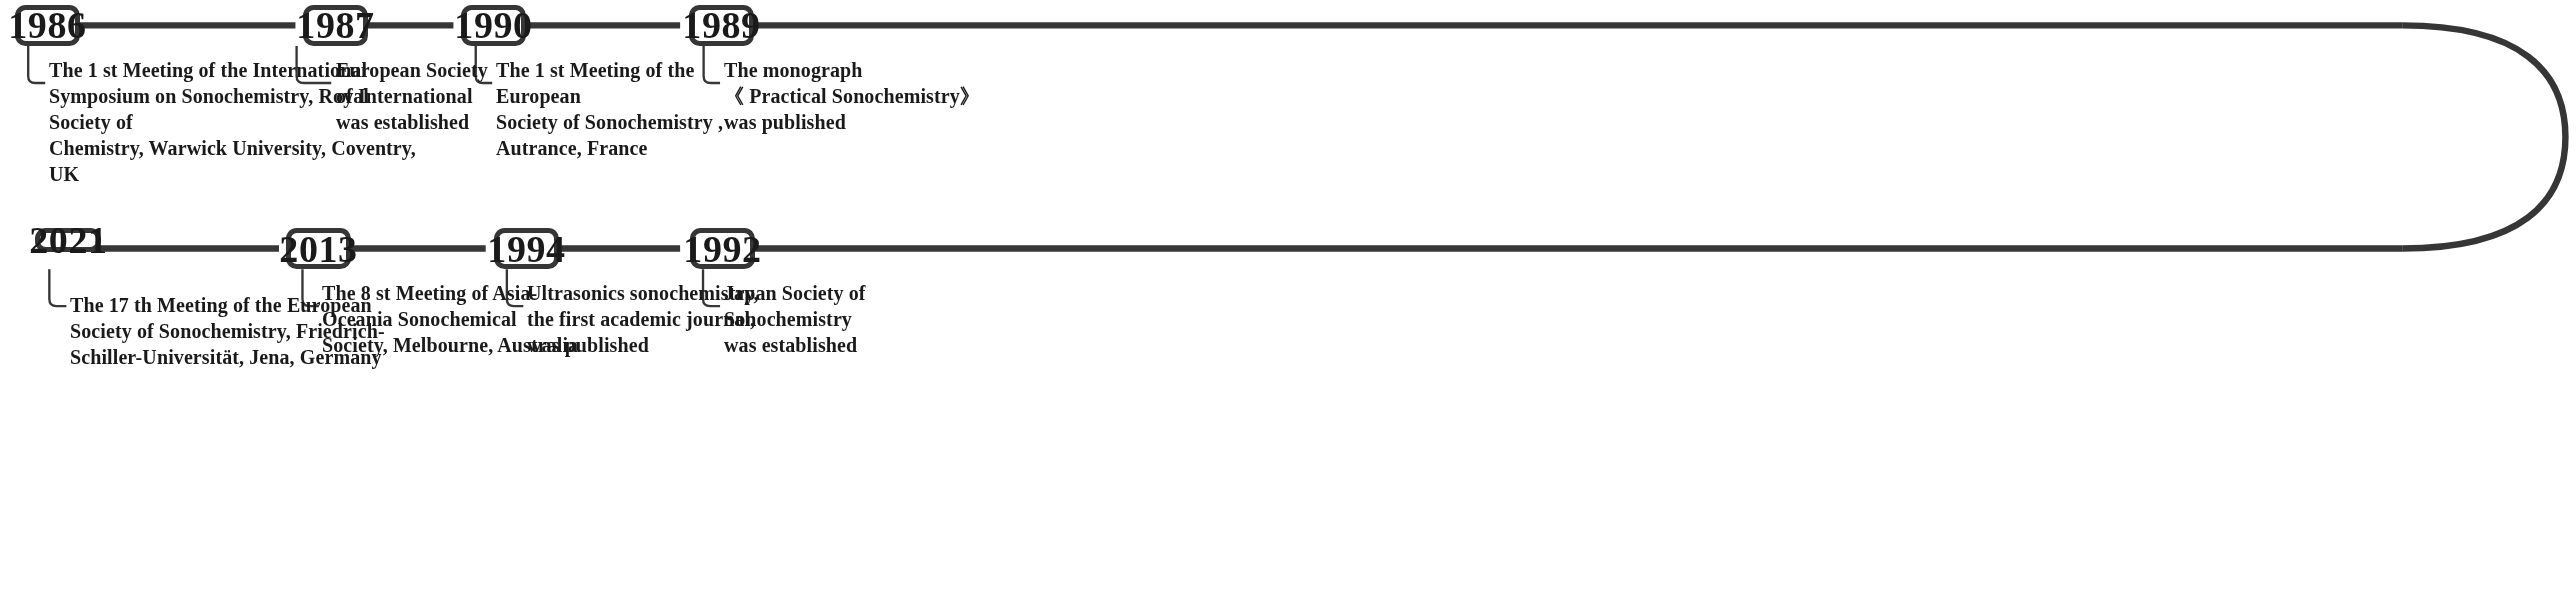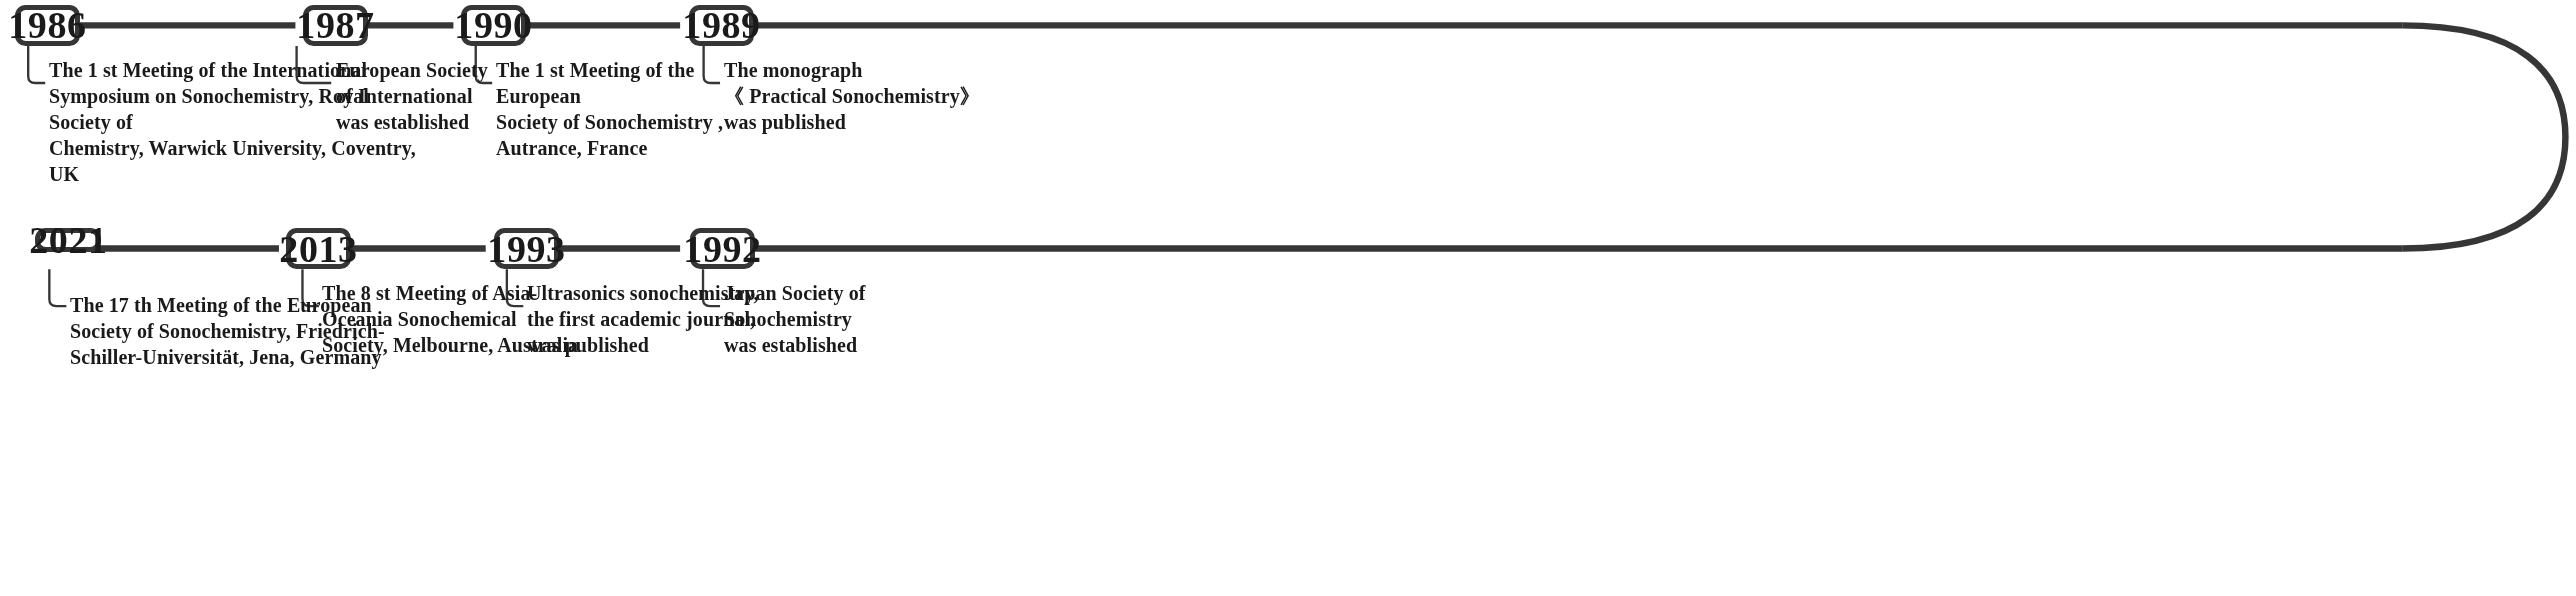--- a/index.html
+++ b/index.html
@@ -123,21 +123,21 @@
 
   <div class="year-box" style="left:26.4px; top:228px; width:66px; height:24px;">
     <span class="year-label">2021</span>
   </div>
 
   <div class="year-box" style="left:277px; top:228px; width:65px; height:41px;">
     <span class="year-label">2013</span>
   </div>
 
   <div class="year-box" style="left:485px; top:228px; width:65px; height:41px;">
-    <span class="year-label">1993</span>
+    <span class="year-label">1994</span>
   </div>
 
   <div class="year-box" style="left:681px; top:228px; width:65px; height:41px;">
     <span class="year-label">1992</span>
   </div>
 
   <div class="desc" style="left:49px; top:57px; width:376px;">The 1 st Meeting of the  International
 Symposium on Sonochemistry, Royal Society of
 Chemistry, Warwick University, Coventry, UK</div>
 

